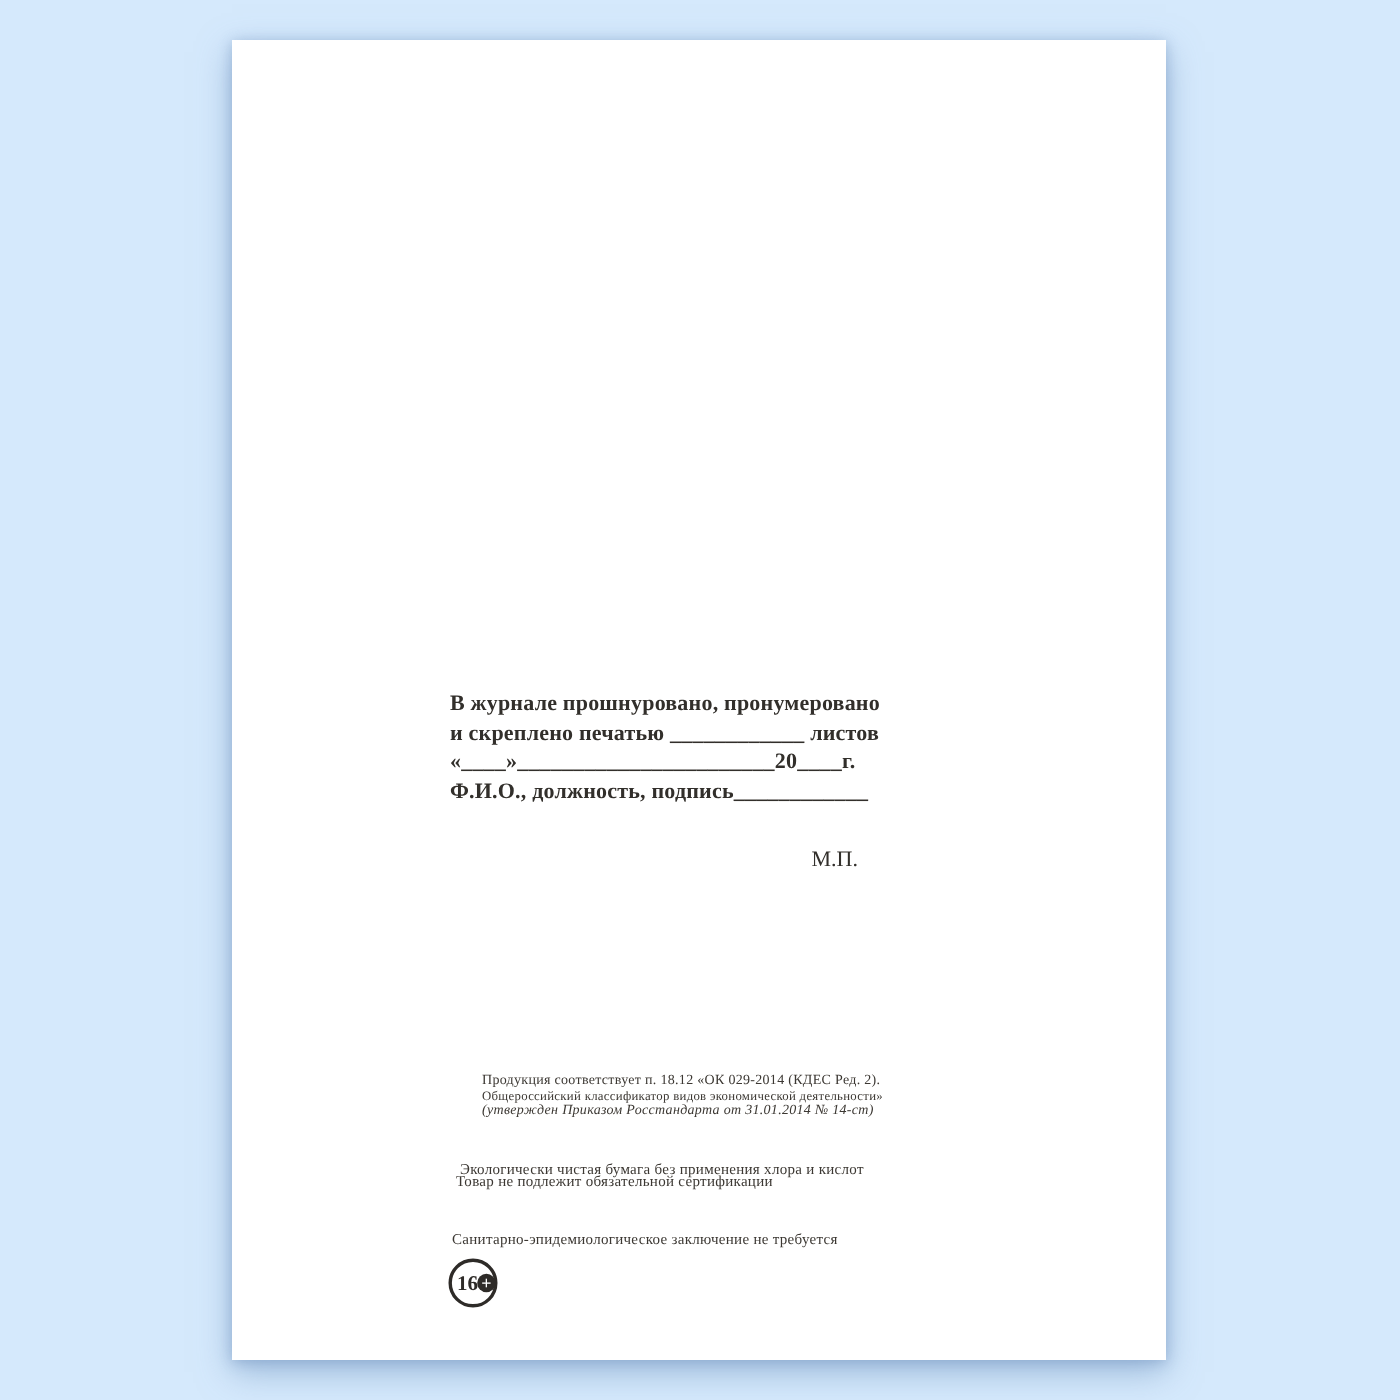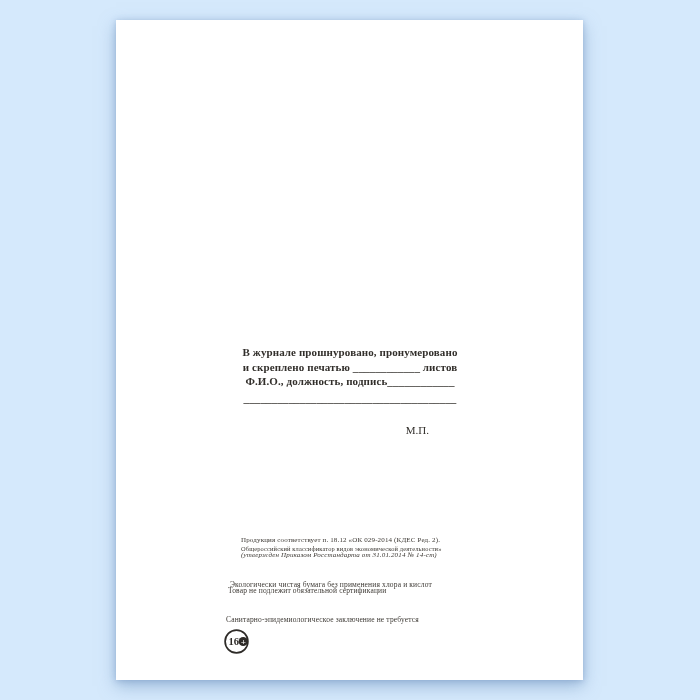--- a/index.html
+++ b/index.html
@@ -11,23 +11,23 @@
     position: relative; width: 700px; height: 700px;
     background: #d5e9fc;
   }
   .page {
     position: absolute; left: 116px; top: 20px;
     width: 467px; height: 660px;
     background: #ffffff;
     box-shadow: 0 6px 16px rgba(110,145,190,0.55), 0 1px 6px rgba(110,145,190,0.45);
   }
   .cert {
-    position: absolute; left: 126px; top: 325px; width: 216px;
+    position: absolute; left: 109px; top: 325px; width: 216px;
     font-size: 11px; line-height: 14.5px; font-weight: bold;
-    color: #322f2b; white-space: nowrap; letter-spacing: 0.1px; text-align: center;
+    color: #322f2b; white-space: nowrap; letter-spacing: 0.1px;
   }
   .cert .gap { margin-top: 2px; }
   .mp {
     position: absolute; left: 109px; top: 404px; width: 216px;
     text-align: right; padding-right: 12px; box-sizing: border-box;
     font-size: 11px; font-weight: normal; color: #322f2b;
   }
   .compliance {
     position: absolute; left: 125px; top: 517px;
     color: #3c3833; white-space: nowrap;
@@ -59,22 +59,22 @@
 </style>
 </head>
 <body>
 
 <div class="stage">
   <div class="page">
 
     <div class="cert">
       <div>В журнале прошнуровано, пронумеровано</div>
       <div>и скреплено печатью ____________ листов</div>
+      <div>«____»_______________________20____г.</div>
       <div>Ф.И.О., должность, подпись____________</div>
-      <div class="gap">______________________________________</div>
     </div>
 
     <div class="mp">М.П.</div>
 
     <div class="compliance">
       <div class="c1">Продукция соответствует п. 18.12 «ОК 029-2014 (КДЕС Ред. 2).</div>
       <div class="c2">Общероссийский классификатор видов экономической деятельности»</div>
       <div class="c3">(утвержден Приказом Росстандарта от 31.01.2014 № 14-ст)</div>
     </div>
 

